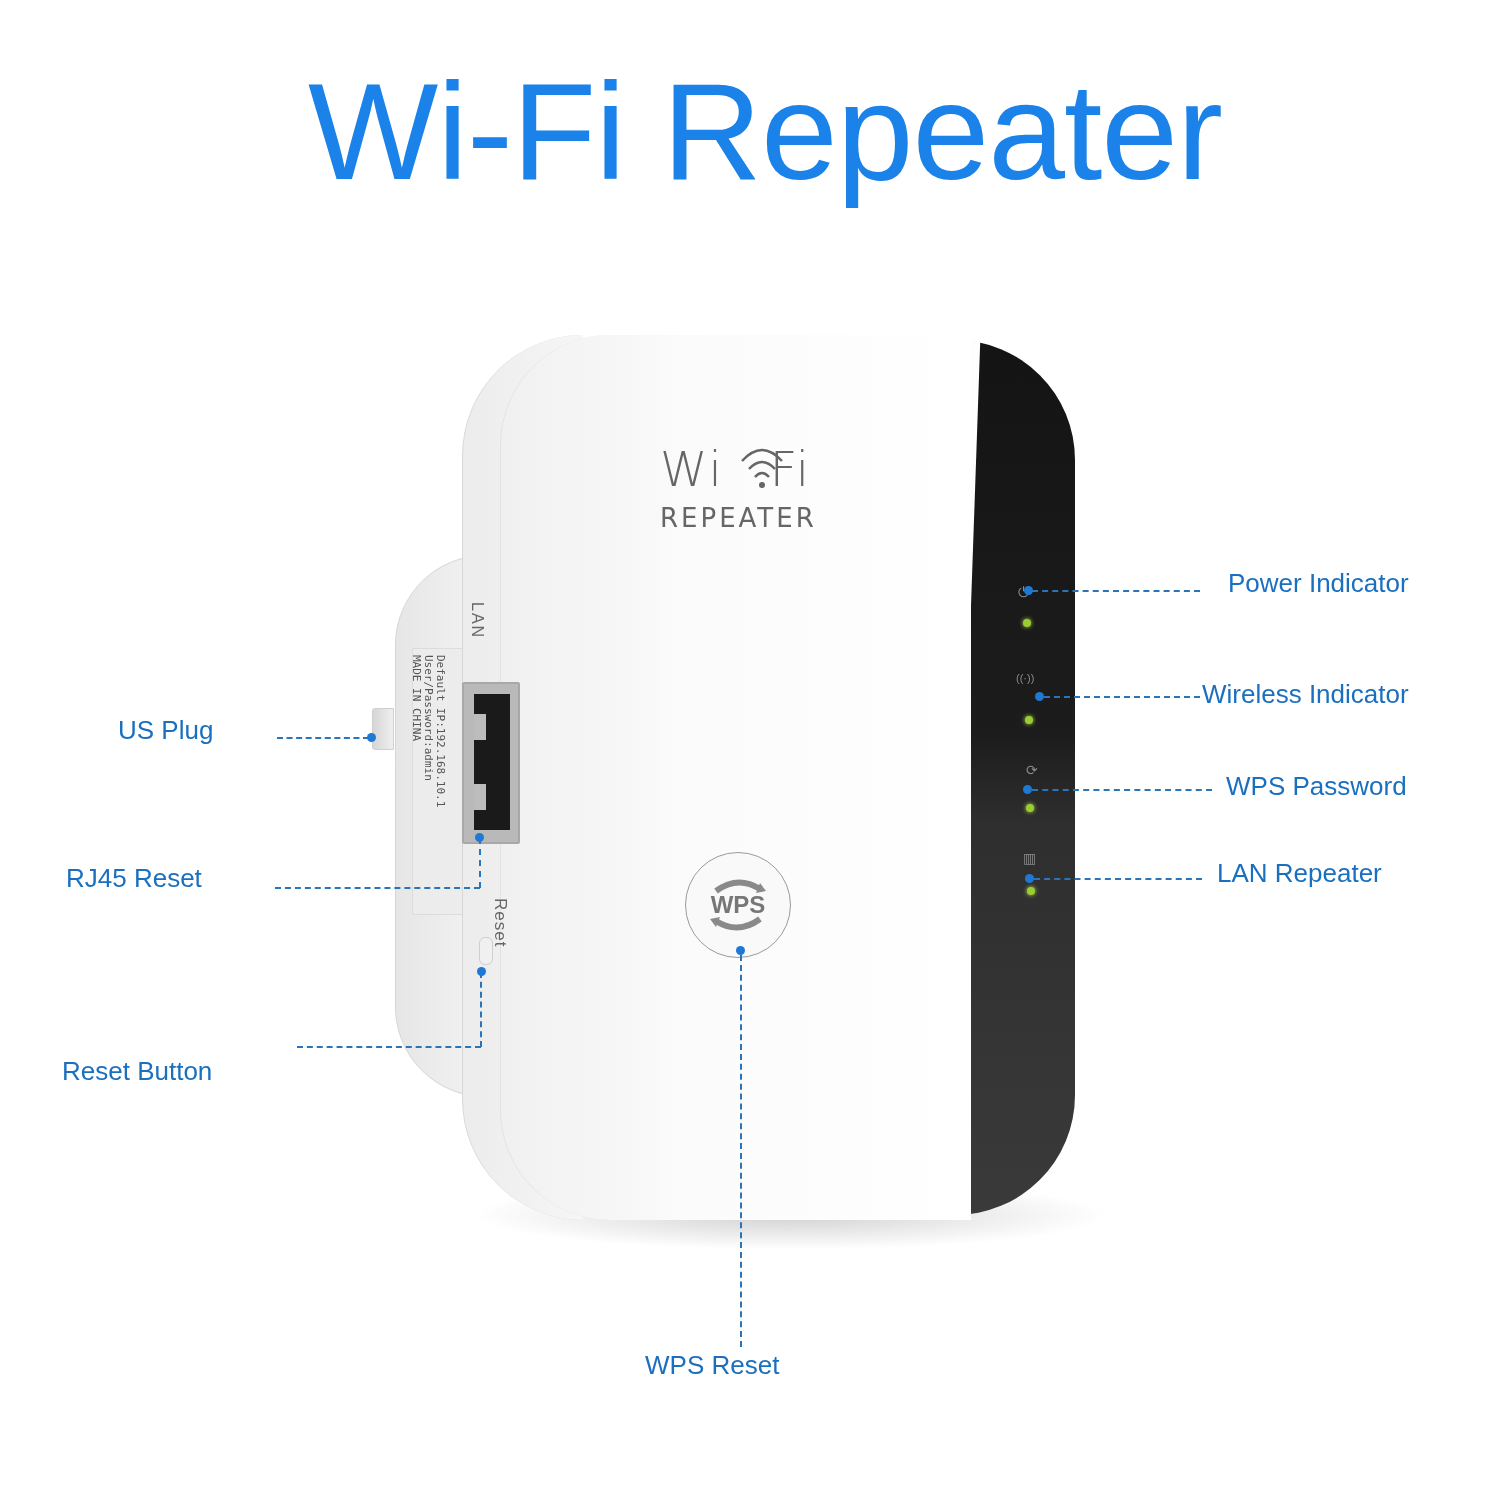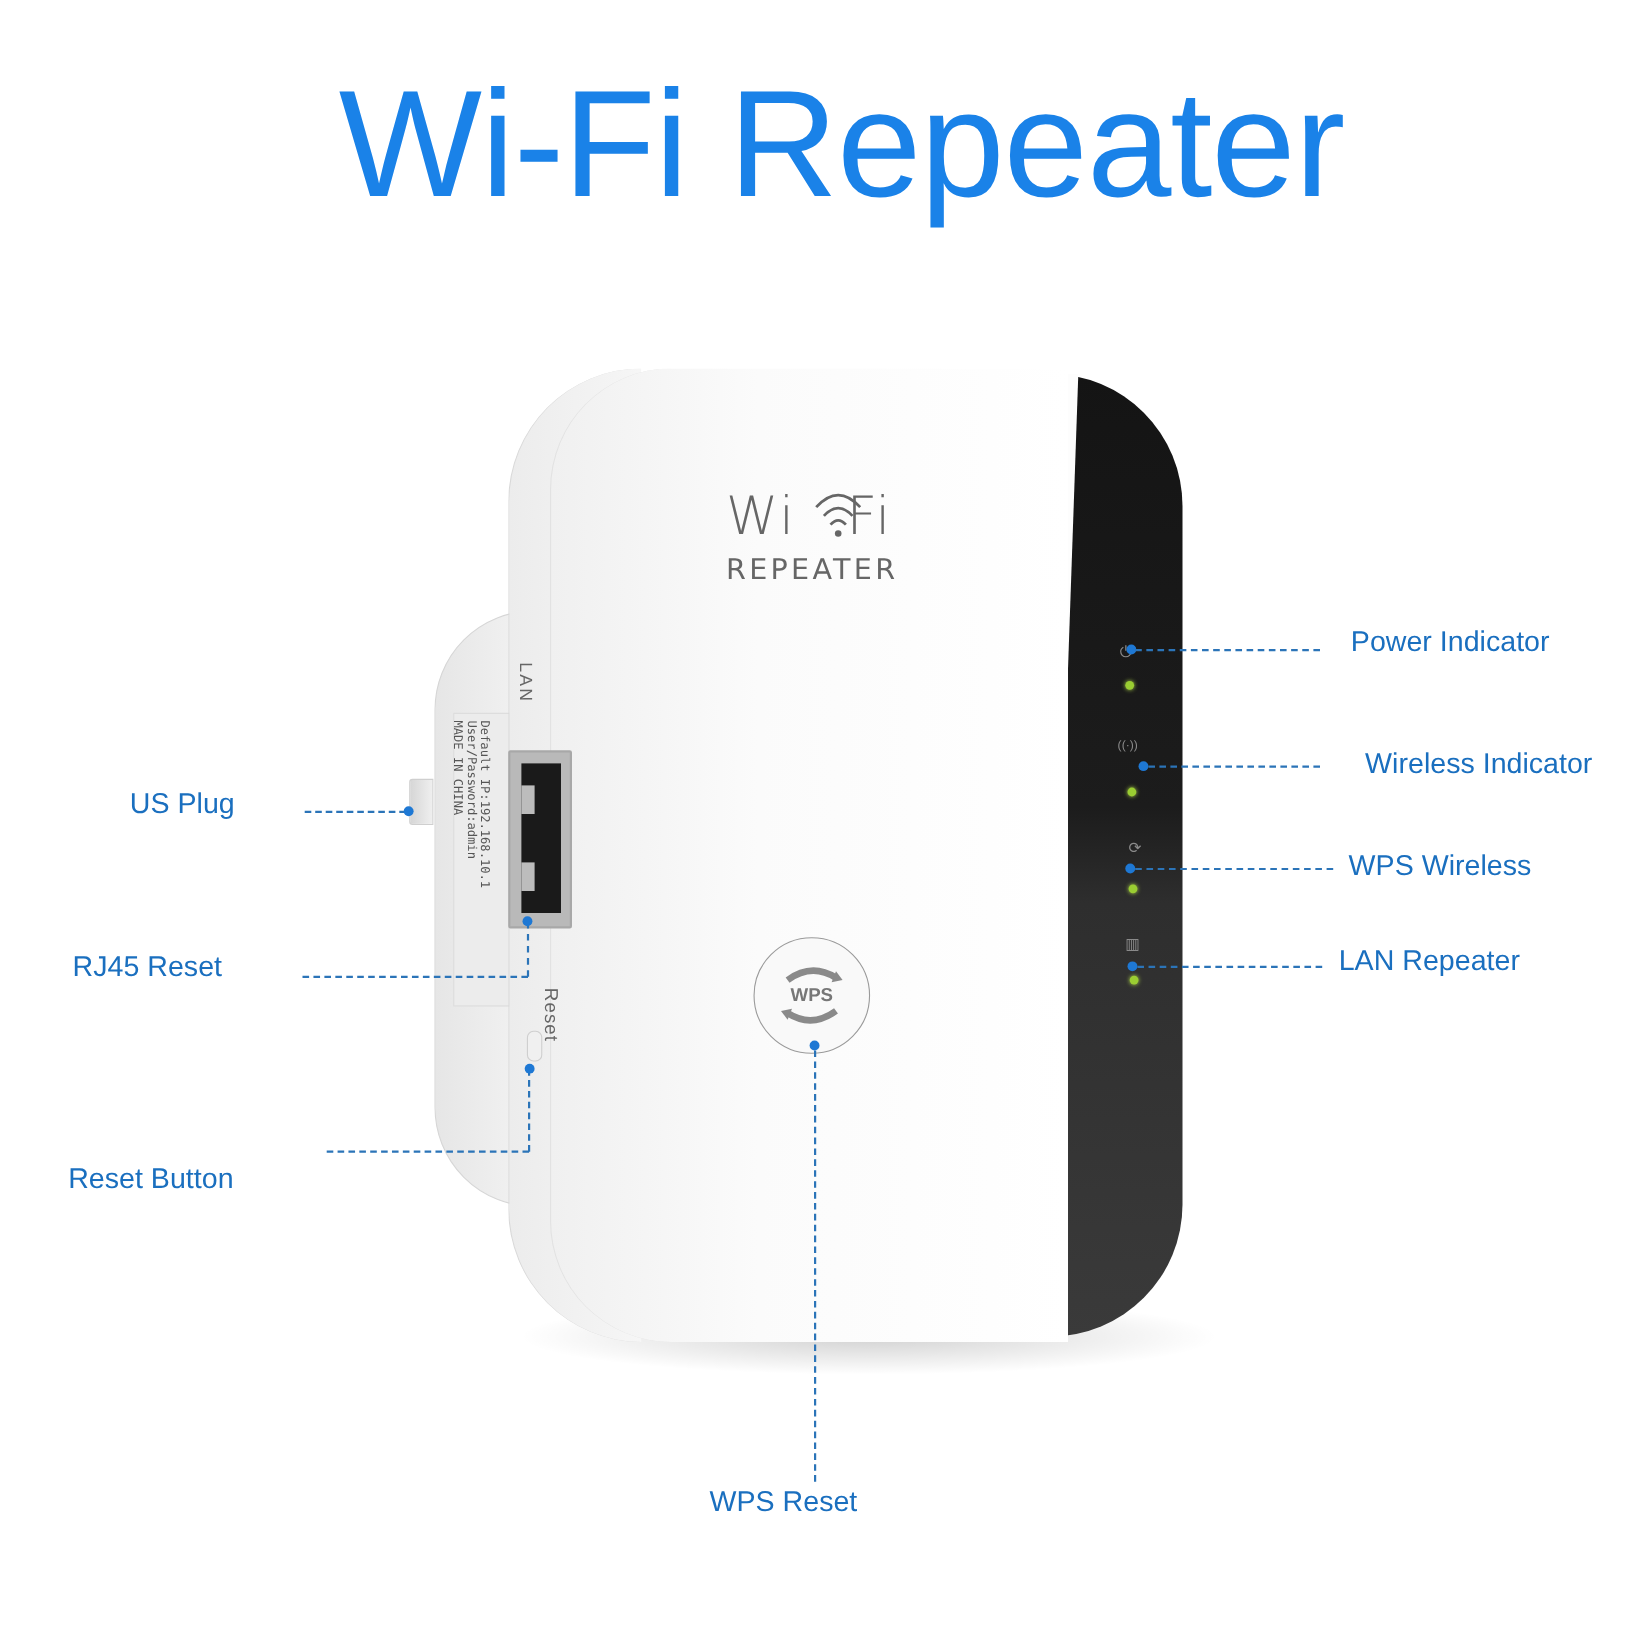--- a/index.html
+++ b/index.html
@@ -52,21 +52,21 @@
 
     .brand { position: absolute; left: 660px; top: 445px; width: 205px; color: #666; }
     .brand-wifi { font-size: 48px; letter-spacing: 2px; font-family: "DejaVu Sans", sans-serif; font-weight: 300; line-height: 1; position: relative; }
     .brand-wifi .sp { display: inline-block; width: 46px; }
     .brand-wifi svg { position: absolute; left: 77px; top: -4px; }
     .brand-sub { font-size: 26px; letter-spacing: 3px; margin-top: 10px; font-family: "DejaVu Sans", sans-serif; }
 
     .wps-button { position: absolute; left: 685px; top: 852px; width: 104px; height: 104px;
                   border-radius: 50%; border: 1px solid #9a9a9a; background: #f9f9f9;
                   display: flex; align-items: center; justify-content: center; }
-    .wps-button span { font-size: 17px; color: #777; font-weight: bold; font-family: "Liberation Sans", sans-serif; position: relative; z-index: 1; }
+    .wps-button span { font-size: 24px; color: #777; font-weight: bold; font-family: "Liberation Sans", sans-serif; position: relative; z-index: 1; }
     .wps-button svg { position: absolute; left: 0; top: 0; }
 
     .ind-icon { position: absolute; color: #8a8a8a; font-size: 14px; }
     .led { position: absolute; width: 8px; height: 8px; border-radius: 50%; background: #9acd32;
            box-shadow: 0 0 4px #b7e04a; }
 
     
     .callout-label { position: absolute; font-size: 26px; color: #1a6fbf; white-space: nowrap; line-height: 1; }
     .dash-h { position: absolute; height: 0; border-top: 2px dashed #2b74b8; }
     .dash-v { position: absolute; width: 0; border-left: 2px dashed #2b74b8; }
@@ -132,25 +132,25 @@
   <div class="ind-icon" style="left:1023px; top:850px;">▥</div>
   <div class="led" style="left:1027px; top:887px;"></div>
 </div>
 
 <div class="dot" style="left:1024px; top:586px;"></div>
 <div class="dash-h" style="left:1032px; top:590px; width:168px;"></div>
 <div class="callout-label" style="left:1228px; top:570px;">Power Indicator</div>
 
 <div class="dot" style="left:1035px; top:692px;"></div>
 <div class="dash-h" style="left:1044px; top:696px; width:156px;"></div>
-<div class="callout-label" style="left:1241px; top:681px;">Wireless Indicator</div>
+<div class="callout-label" style="left:1202px; top:681px;">Wireless Indicator</div>
 
 <div class="dot" style="left:1023px; top:785px;"></div>
 <div class="dash-h" style="left:1032px; top:789px; width:180px;"></div>
-<div class="callout-label" style="left:1226px; top:773px;">WPS Wireless</div>
+<div class="callout-label" style="left:1226px; top:773px;">WPS Password</div>
 
 <div class="dot" style="left:1025px; top:874px;"></div>
 <div class="dash-h" style="left:1034px; top:878px; width:168px;"></div>
 <div class="callout-label" style="left:1217px; top:860px;">LAN Repeater</div>
 
 <div class="callout-label" style="left:94px; top:717px;margin-left:24px;">US Plug</div>
 <div class="dash-h" style="left:277px; top:737px; width:92px;"></div>
 <div class="dot" style="left:367px; top:733px;"></div>
 
 <div class="callout-label" style="left:66px; top:865px;">RJ45 Reset</div>

